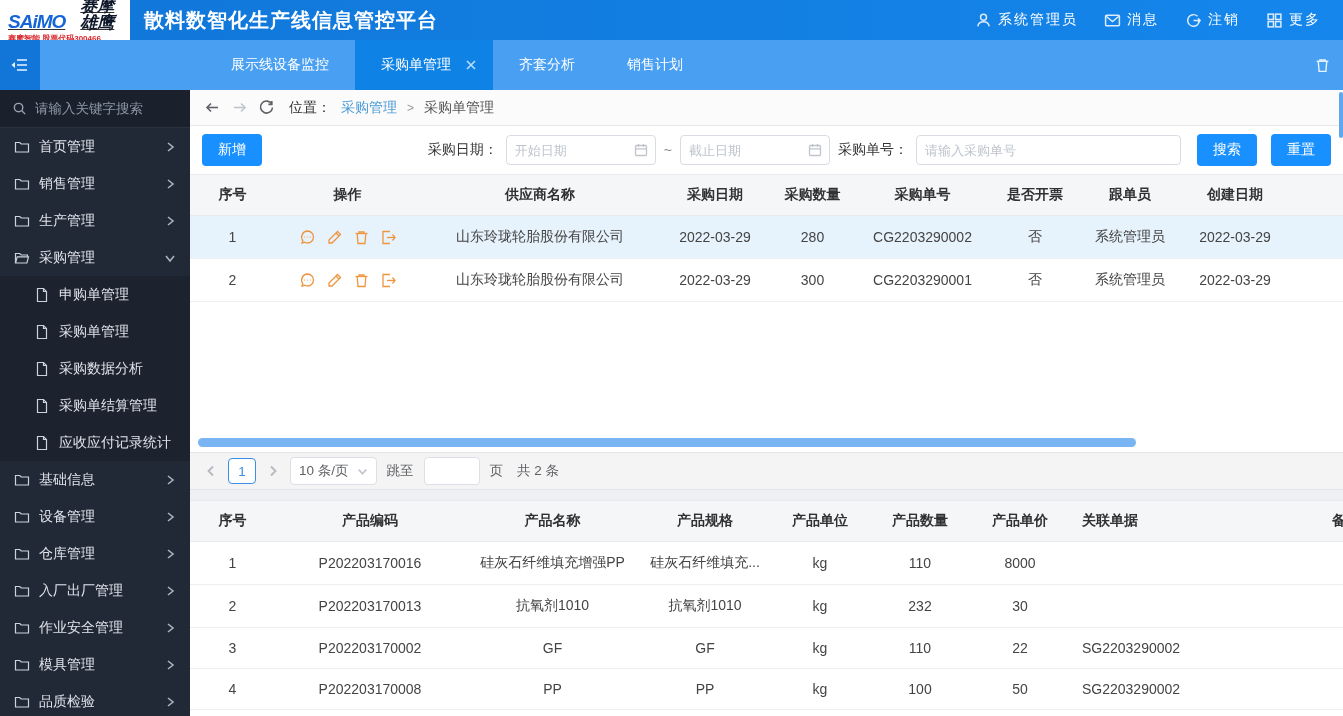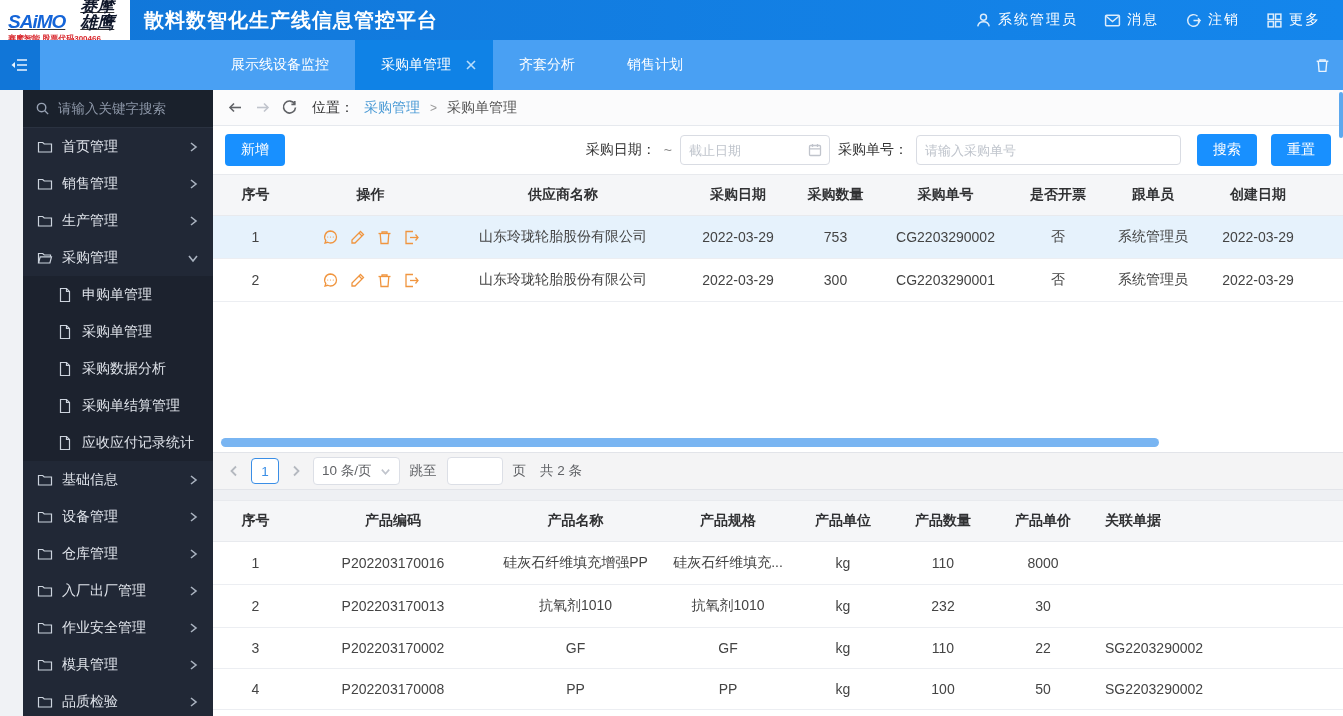--- a/index.html
+++ b/index.html
@@ -26,21 +26,21 @@
   .collapse-btn svg { width:20px; height:20px; stroke:#eaf4fe; fill:#eaf4fe; stroke-width:1.6; }
   .tabs { display:flex; align-items:stretch; margin-left:165px; }
   .tab { display:flex; align-items:center; padding:0 26px; color:#fff; font-size:14px; cursor:pointer; white-space:nowrap; }
   .tab.active { background:#0f82e6; padding-right:16px; }
   .tab-close { margin-left:14px; width:12px; height:12px; display:inline-flex; }
   .tab-close svg { width:100%; height:100%; stroke:#b9ddfb; stroke-width:1.6; }
   .tabbar-trash { margin-left:auto; display:flex; align-items:center; padding-right:12px; cursor:pointer; }
   .tabbar-trash svg { width:17px; height:17px; stroke:#eaf4fe; fill:none; stroke-width:1.3; }
 
   
-  .body-row { flex:1; display:flex; min-height:0;padding-left:23px; }
+  .body-row { flex:1; display:flex; min-height:0; }
 
   
   .sidebar { width:190px; flex:0 0 190px; background:#212836; overflow:hidden; display:flex; flex-direction:column; }
   .side-search { height:38px; background:#1a212c; display:flex; align-items:center; gap:8px; padding:0 12px; border-bottom:1px solid #2a3240; flex:0 0 38px; }
   .side-search svg { width:15px; height:15px; stroke:#98a2b3; fill:none; stroke-width:1.5; flex:0 0 15px; }
   .side-search input { background:transparent; border:none; outline:none; color:#cfd5de; font-size:13.5px; width:100%; font-family:inherit; }
   .side-search input::placeholder { color:#8d97a8; }
   .menu { flex:1; overflow:hidden; }
   .menu-item { height:37px; display:flex; align-items:center; padding:0 14px; color:#dfe3ea; cursor:pointer; font-size:14px; }
   .menu-item .micon { width:16px; height:16px; margin-right:9px; display:inline-flex; flex:0 0 16px; }
@@ -433,20 +433,29 @@
         <span class="bc-label">位置：</span>
         <span class="bc-link">采购管理</span>
         <span class="bc-sep">&gt;</span>
         <span class="bc-current">采购单管理</span>
       </div>
 
       <div class="toolbar">
         <button class="btn">新增</button>
         <div class="toolbar-right">
           <span class="fld-label">采购日期：</span>
+          <span class="date-wrap">
+            <input class="inp" type="text" placeholder="开始日期" style="">
+            <span class="cal">
+                <svg viewBox="0 0 14 14">
+                  <rect x="1.5" y="2.5" width="11" height="10" rx="1"></rect>
+                  <path d="M4.5 1v3M9.5 1v3M1.5 5.8h11"></path>
+                </svg>
+              </span>
+          </span>
           <span class="tilde">~</span>
           <span class="date-wrap">
             <input class="inp" type="text" placeholder="截止日期" style="">
             <span class="cal">
                 <svg viewBox="0 0 14 14">
                   <rect x="1.5" y="2.5" width="11" height="10" rx="1"></rect>
                   <path d="M4.5 1v3M9.5 1v3M1.5 5.8h11"></path>
                 </svg>
               </span>
           </span>
@@ -498,21 +507,21 @@
             <span class="op-ico">
                 <svg viewBox="0 0 17 17">
                   <path d="M10 2.5H3v12h7"></path>
                   <path d="M7 8.5h8"></path>
                   <polyline points="12.5,5.5 15,8.5 12.5,11.5"></polyline>
                 </svg>
               </span>
           </div>
           <div>山东玲珑轮胎股份有限公司</div>
           <div>2022-03-29</div>
-          <div>753</div>
+          <div>280</div>
           <div>CG2203290002</div>
           <div>否</div>
           <div>系统管理员</div>
           <div>2022-03-29</div>
           <div></div>
         </div>
 
         <div class="grid-row t1 trow">
           <div>2</div>
           <div class="op-icons">

